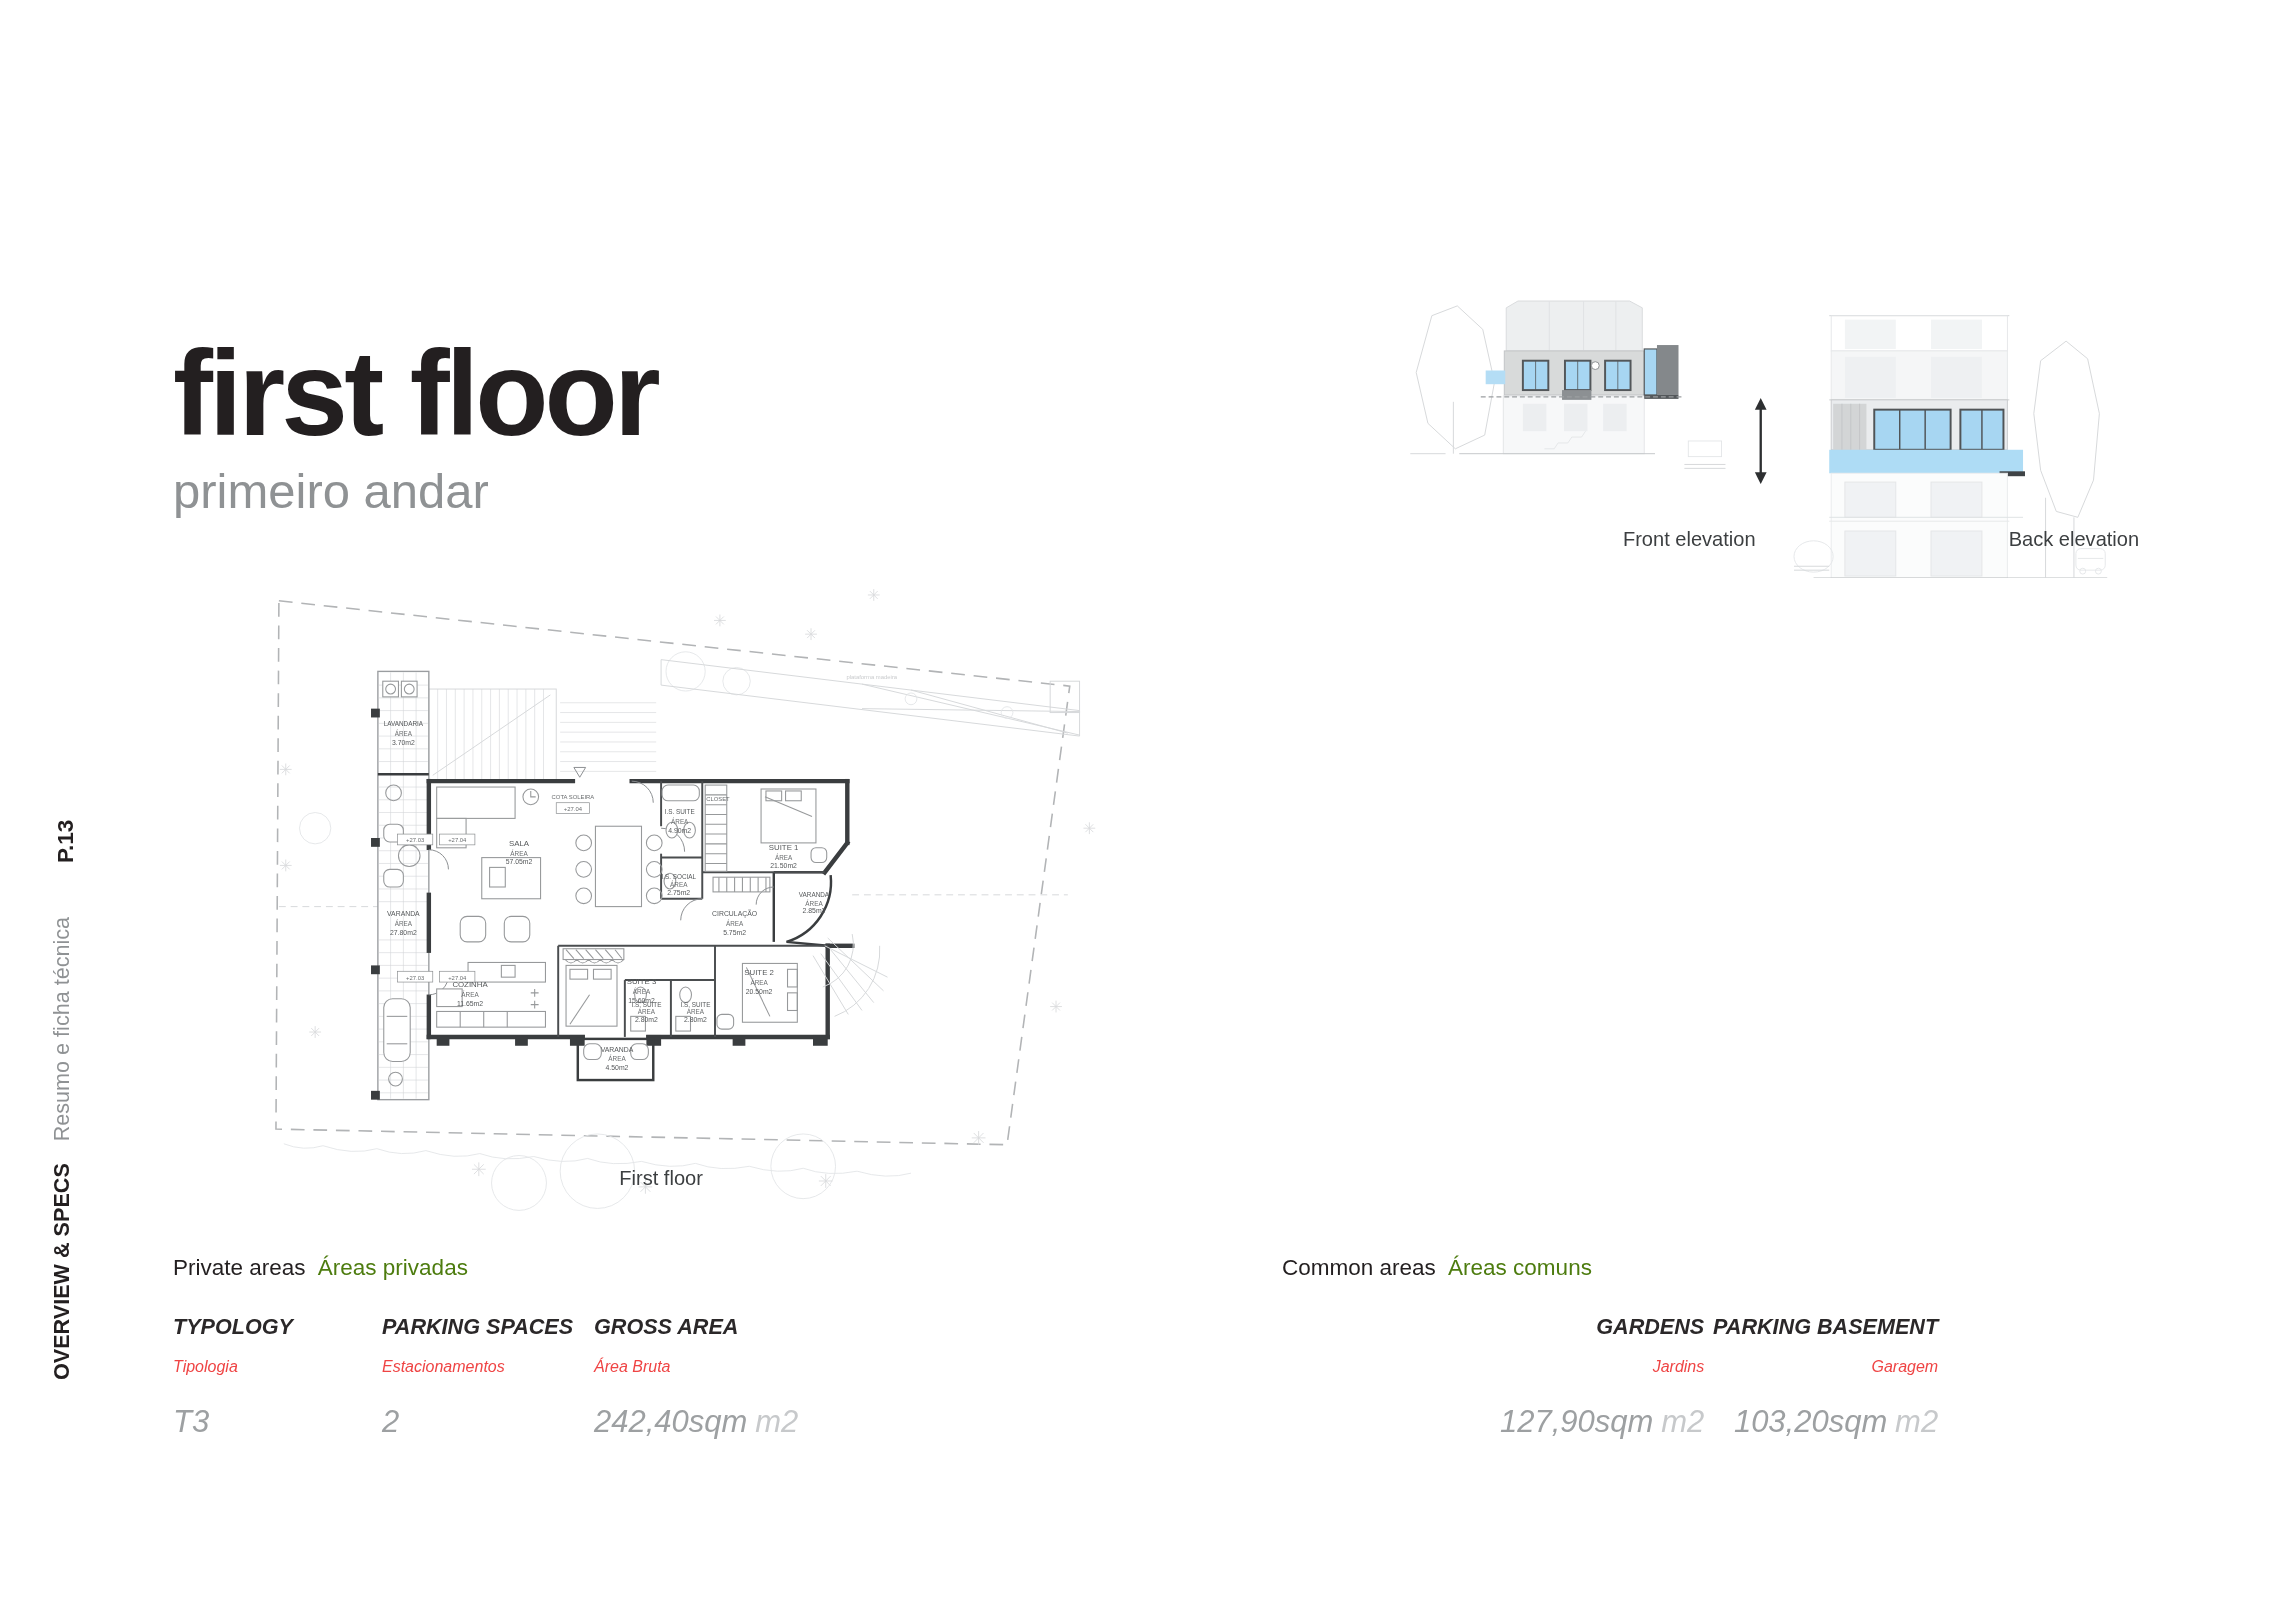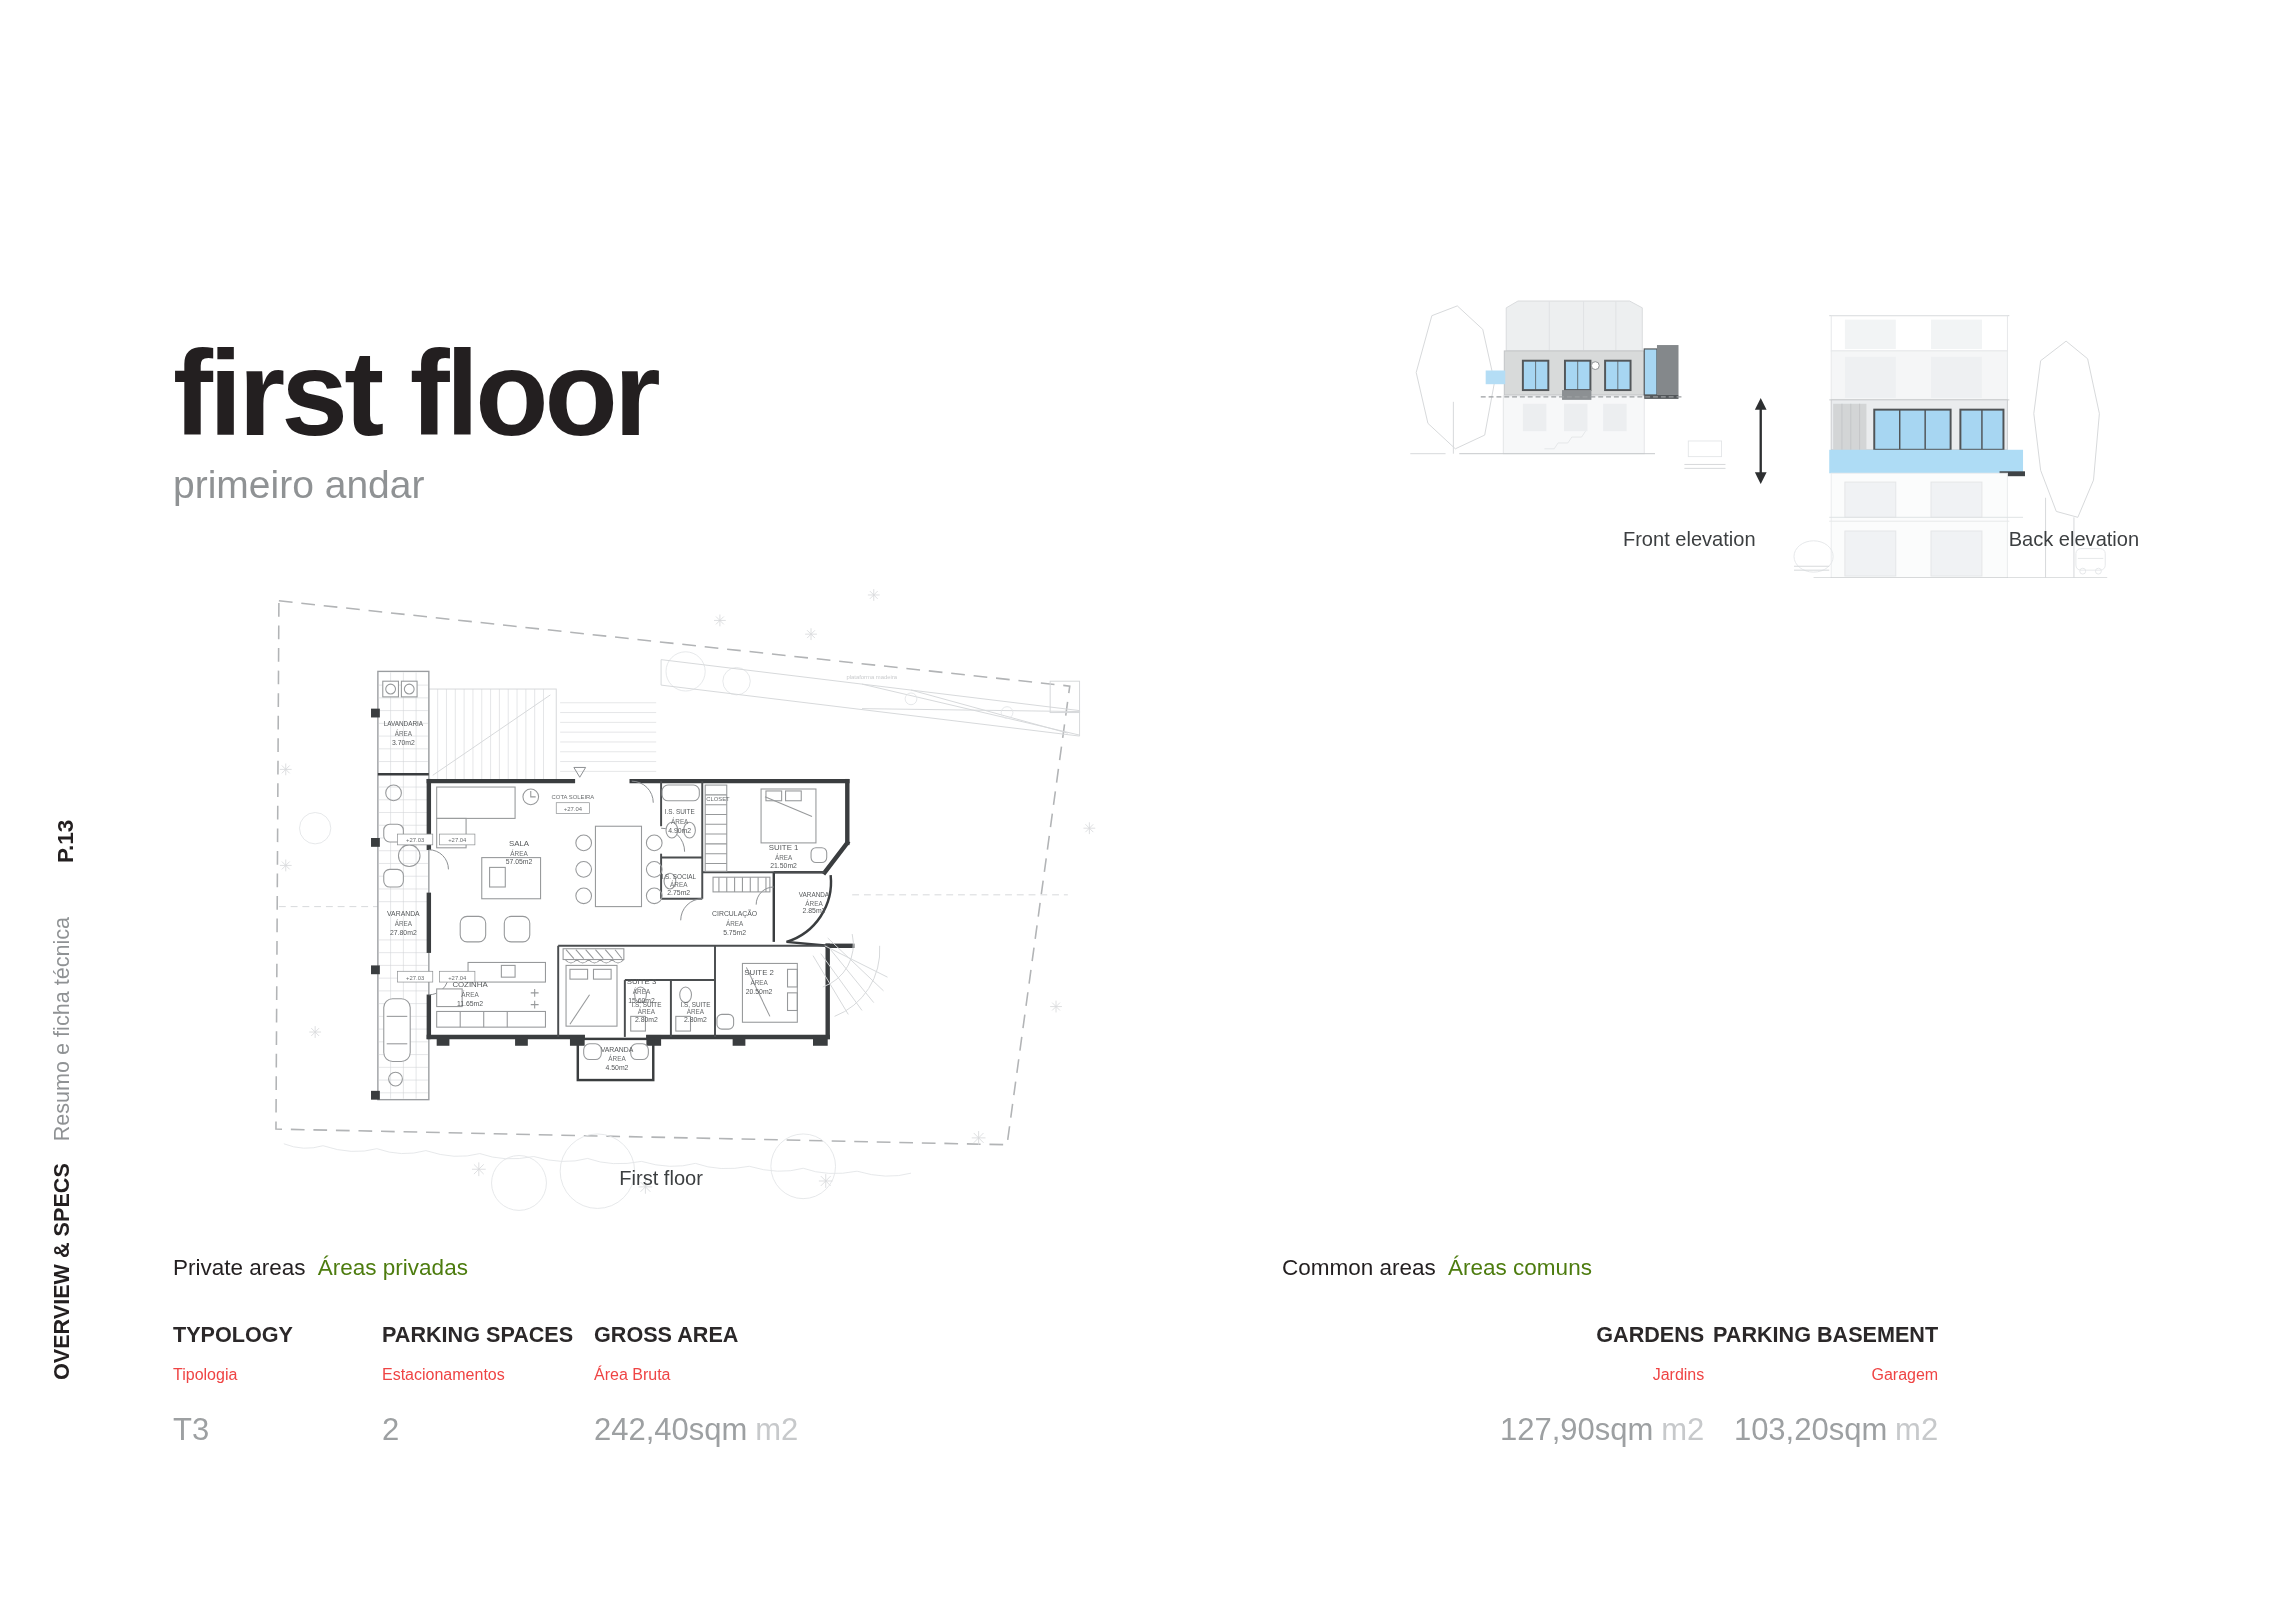--- a/index.html
+++ b/index.html
@@ -3,37 +3,37 @@
 <meta charset="utf-8">
 <style>
   html,body{margin:0;padding:0;background:#ffffff;}
   .page{position:relative;width:2293px;height:1621px;background:#fff;overflow:hidden;
         font-family:"Liberation Sans",sans-serif;}
 
   
   .title-block{position:absolute;left:173px;top:333px;}
   .title-block h1{margin:0;font-size:120px;font-weight:700;letter-spacing:-3.9px;
                   color:#231f20;line-height:1.0;}
-  .title-block .sub{margin-top:9.8px;font-size:39px;color:#8f9294;letter-spacing:0;}
+  .title-block .sub{margin-top:9.8px;font-size:49px;color:#8f9294;letter-spacing:0;}
 
   
   .vrail{position:absolute;writing-mode:vertical-rl;transform:rotate(180deg);
          white-space:nowrap;}
   #pageno{left:53px;top:790px;height:73px;font-weight:700;font-size:22.5px;color:#231f20;}
   #sectionrail{left:49px;top:923px;height:457px;font-size:21.6px;}
   #sectionrail .b{font-weight:700;color:#231f20;}
   #sectionrail .g{color:#8f9294;padding-inline-start:15.7px;}
 
   
   .spec{position:absolute;top:1255px;}
   .spec .hdr{font-size:22.5px;white-space:nowrap;}
   .spec .hdr .b{font-weight:400;color:#231f20;}
   .spec .hdr .g{color:#4d7c0f;margin-left:6px;}
   .cols{position:relative;margin-top:29px;height:137px;}
-  .col{position:absolute;top:12px;white-space:nowrap;}
+  .col{position:absolute;top:4px;white-space:nowrap;font-style:italic;}
   .col .lbl{font-size:21.6px;font-weight:700;color:#2b2829;}
   .col .sub{font-size:16px;color:#ef4444;margin-top:18px;}
   .col .val{font-size:31px;color:#9da0a2;margin-top:28px;}
   .col .val .unit{color:#c7c9cb;margin-left:7.8px;}
 
   
   svg{position:absolute;}
   svg text{font-family:"Liberation Sans",sans-serif;}
   .cap{font-size:20.5px;fill:#3c3f41;text-anchor:middle;}
   .rn{font-size:8px;fill:#55585a;text-anchor:middle;}

